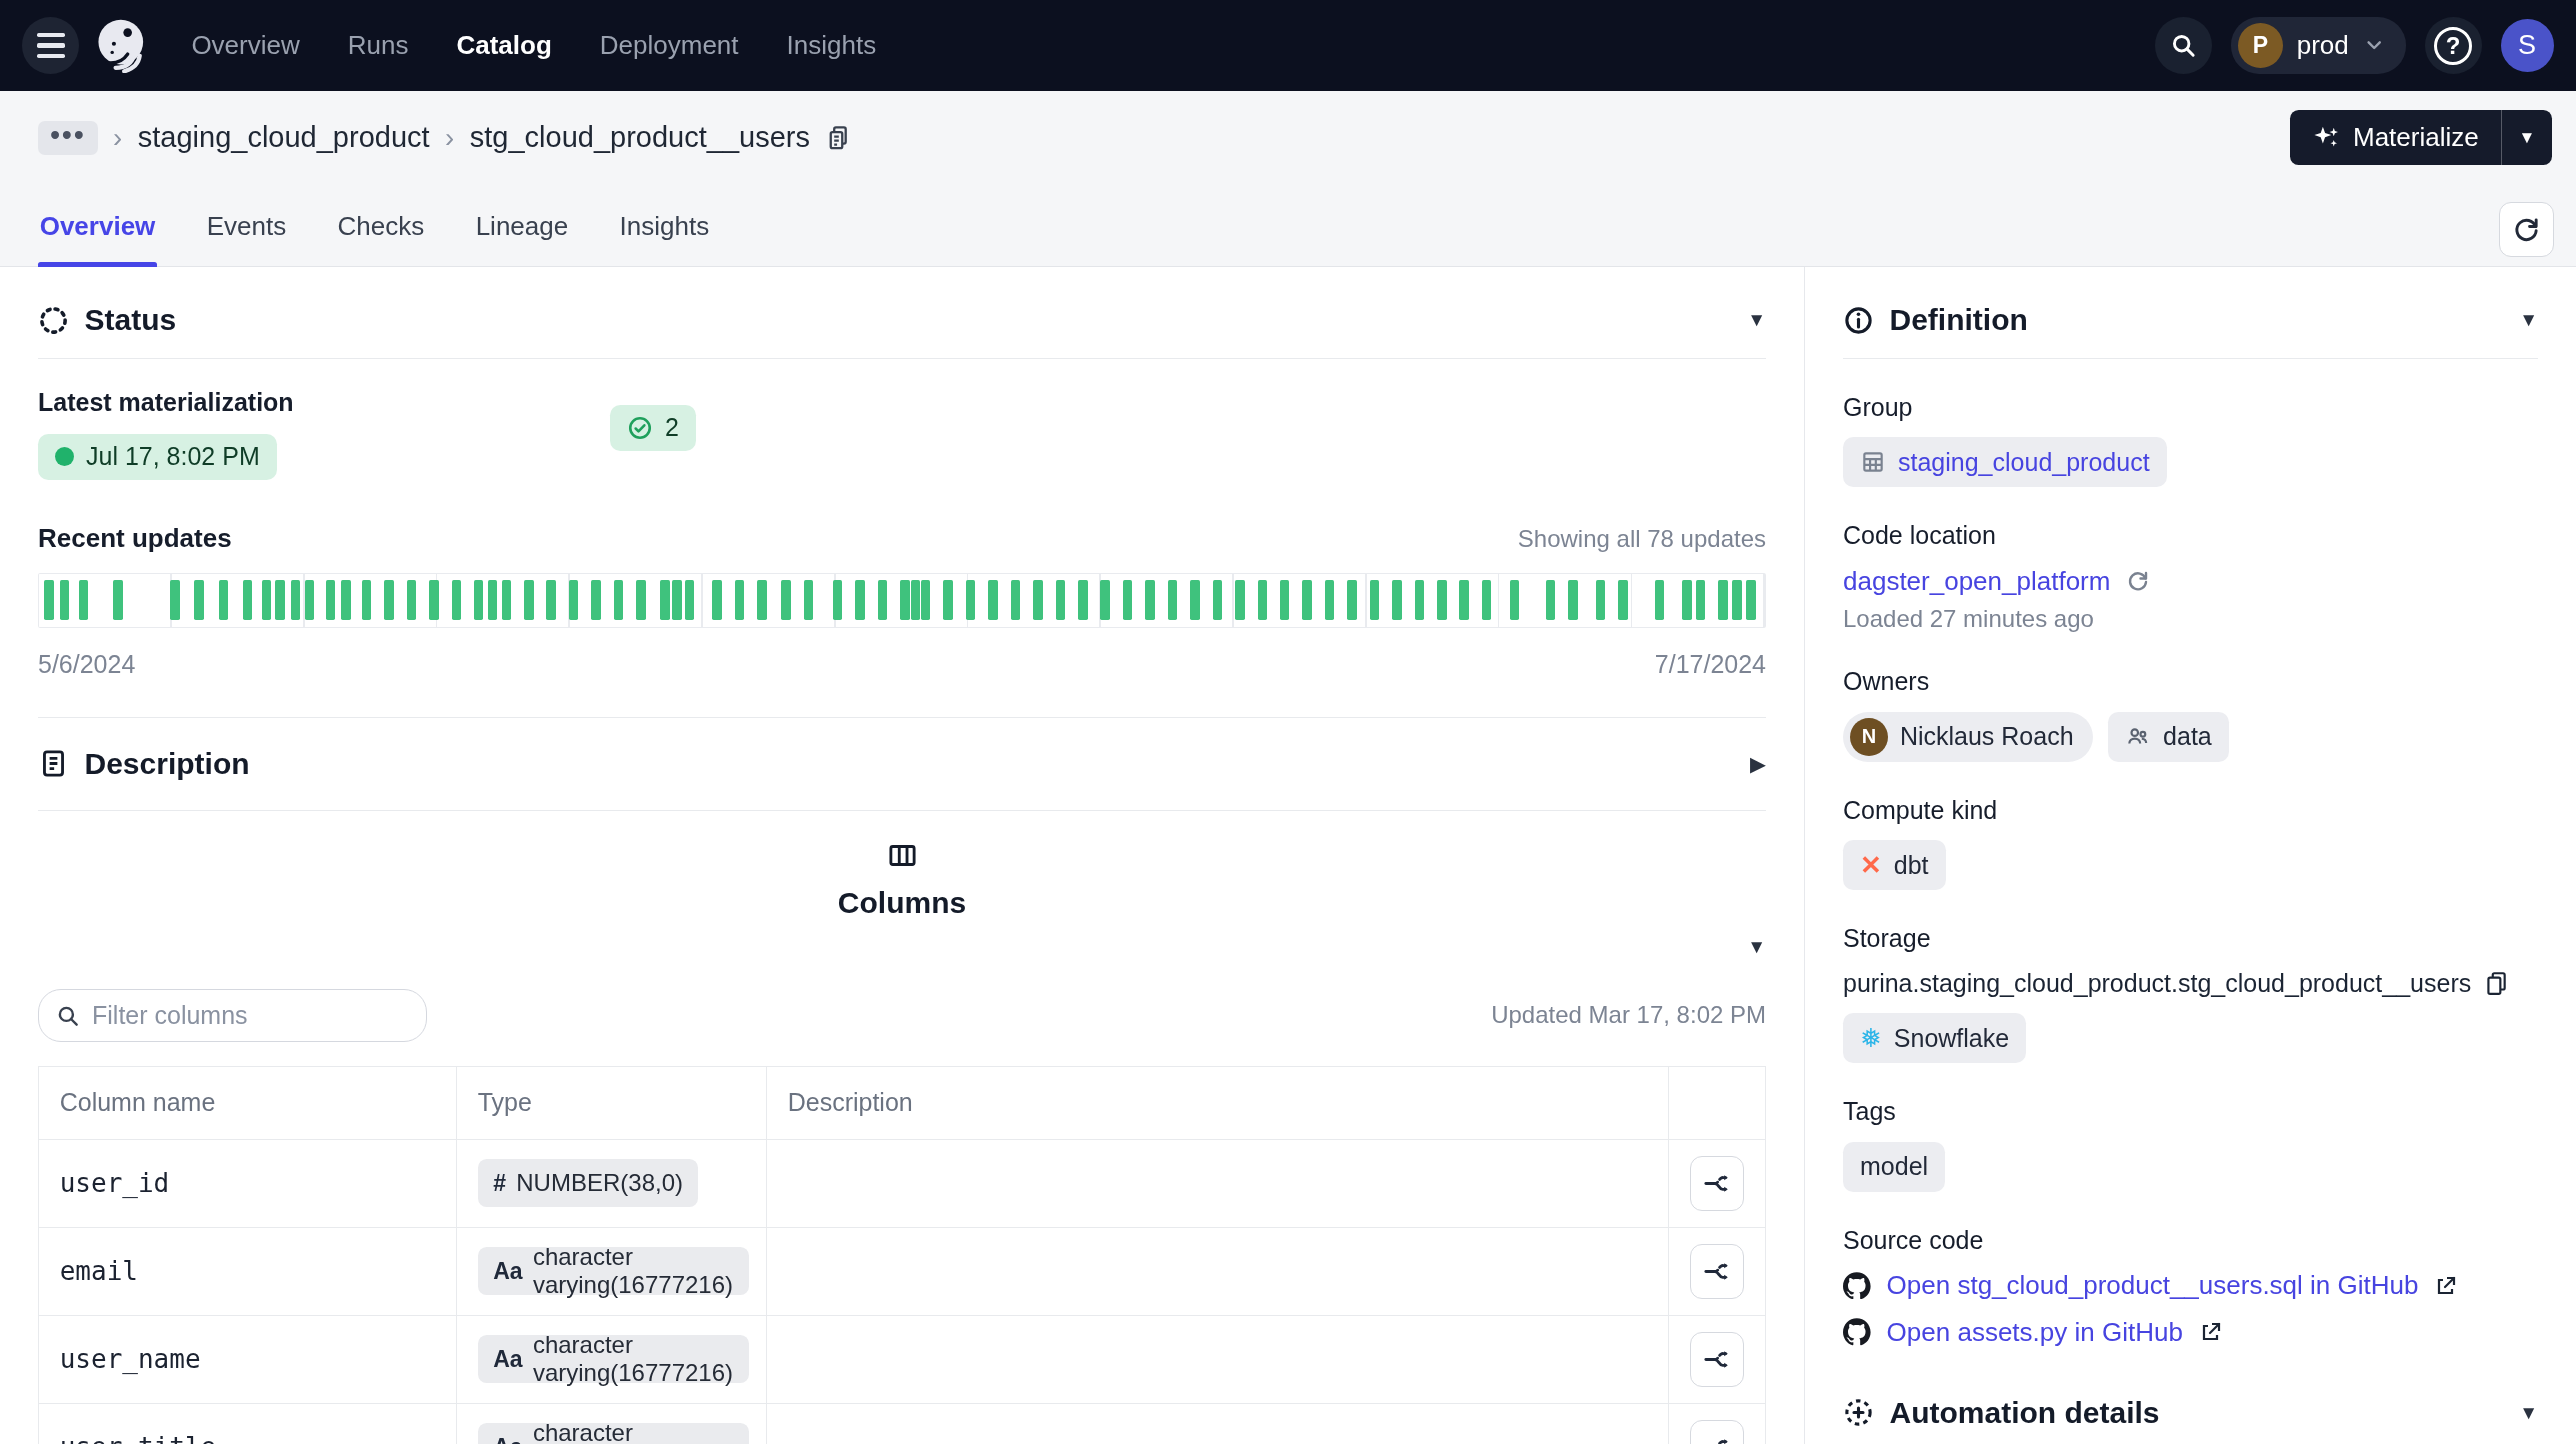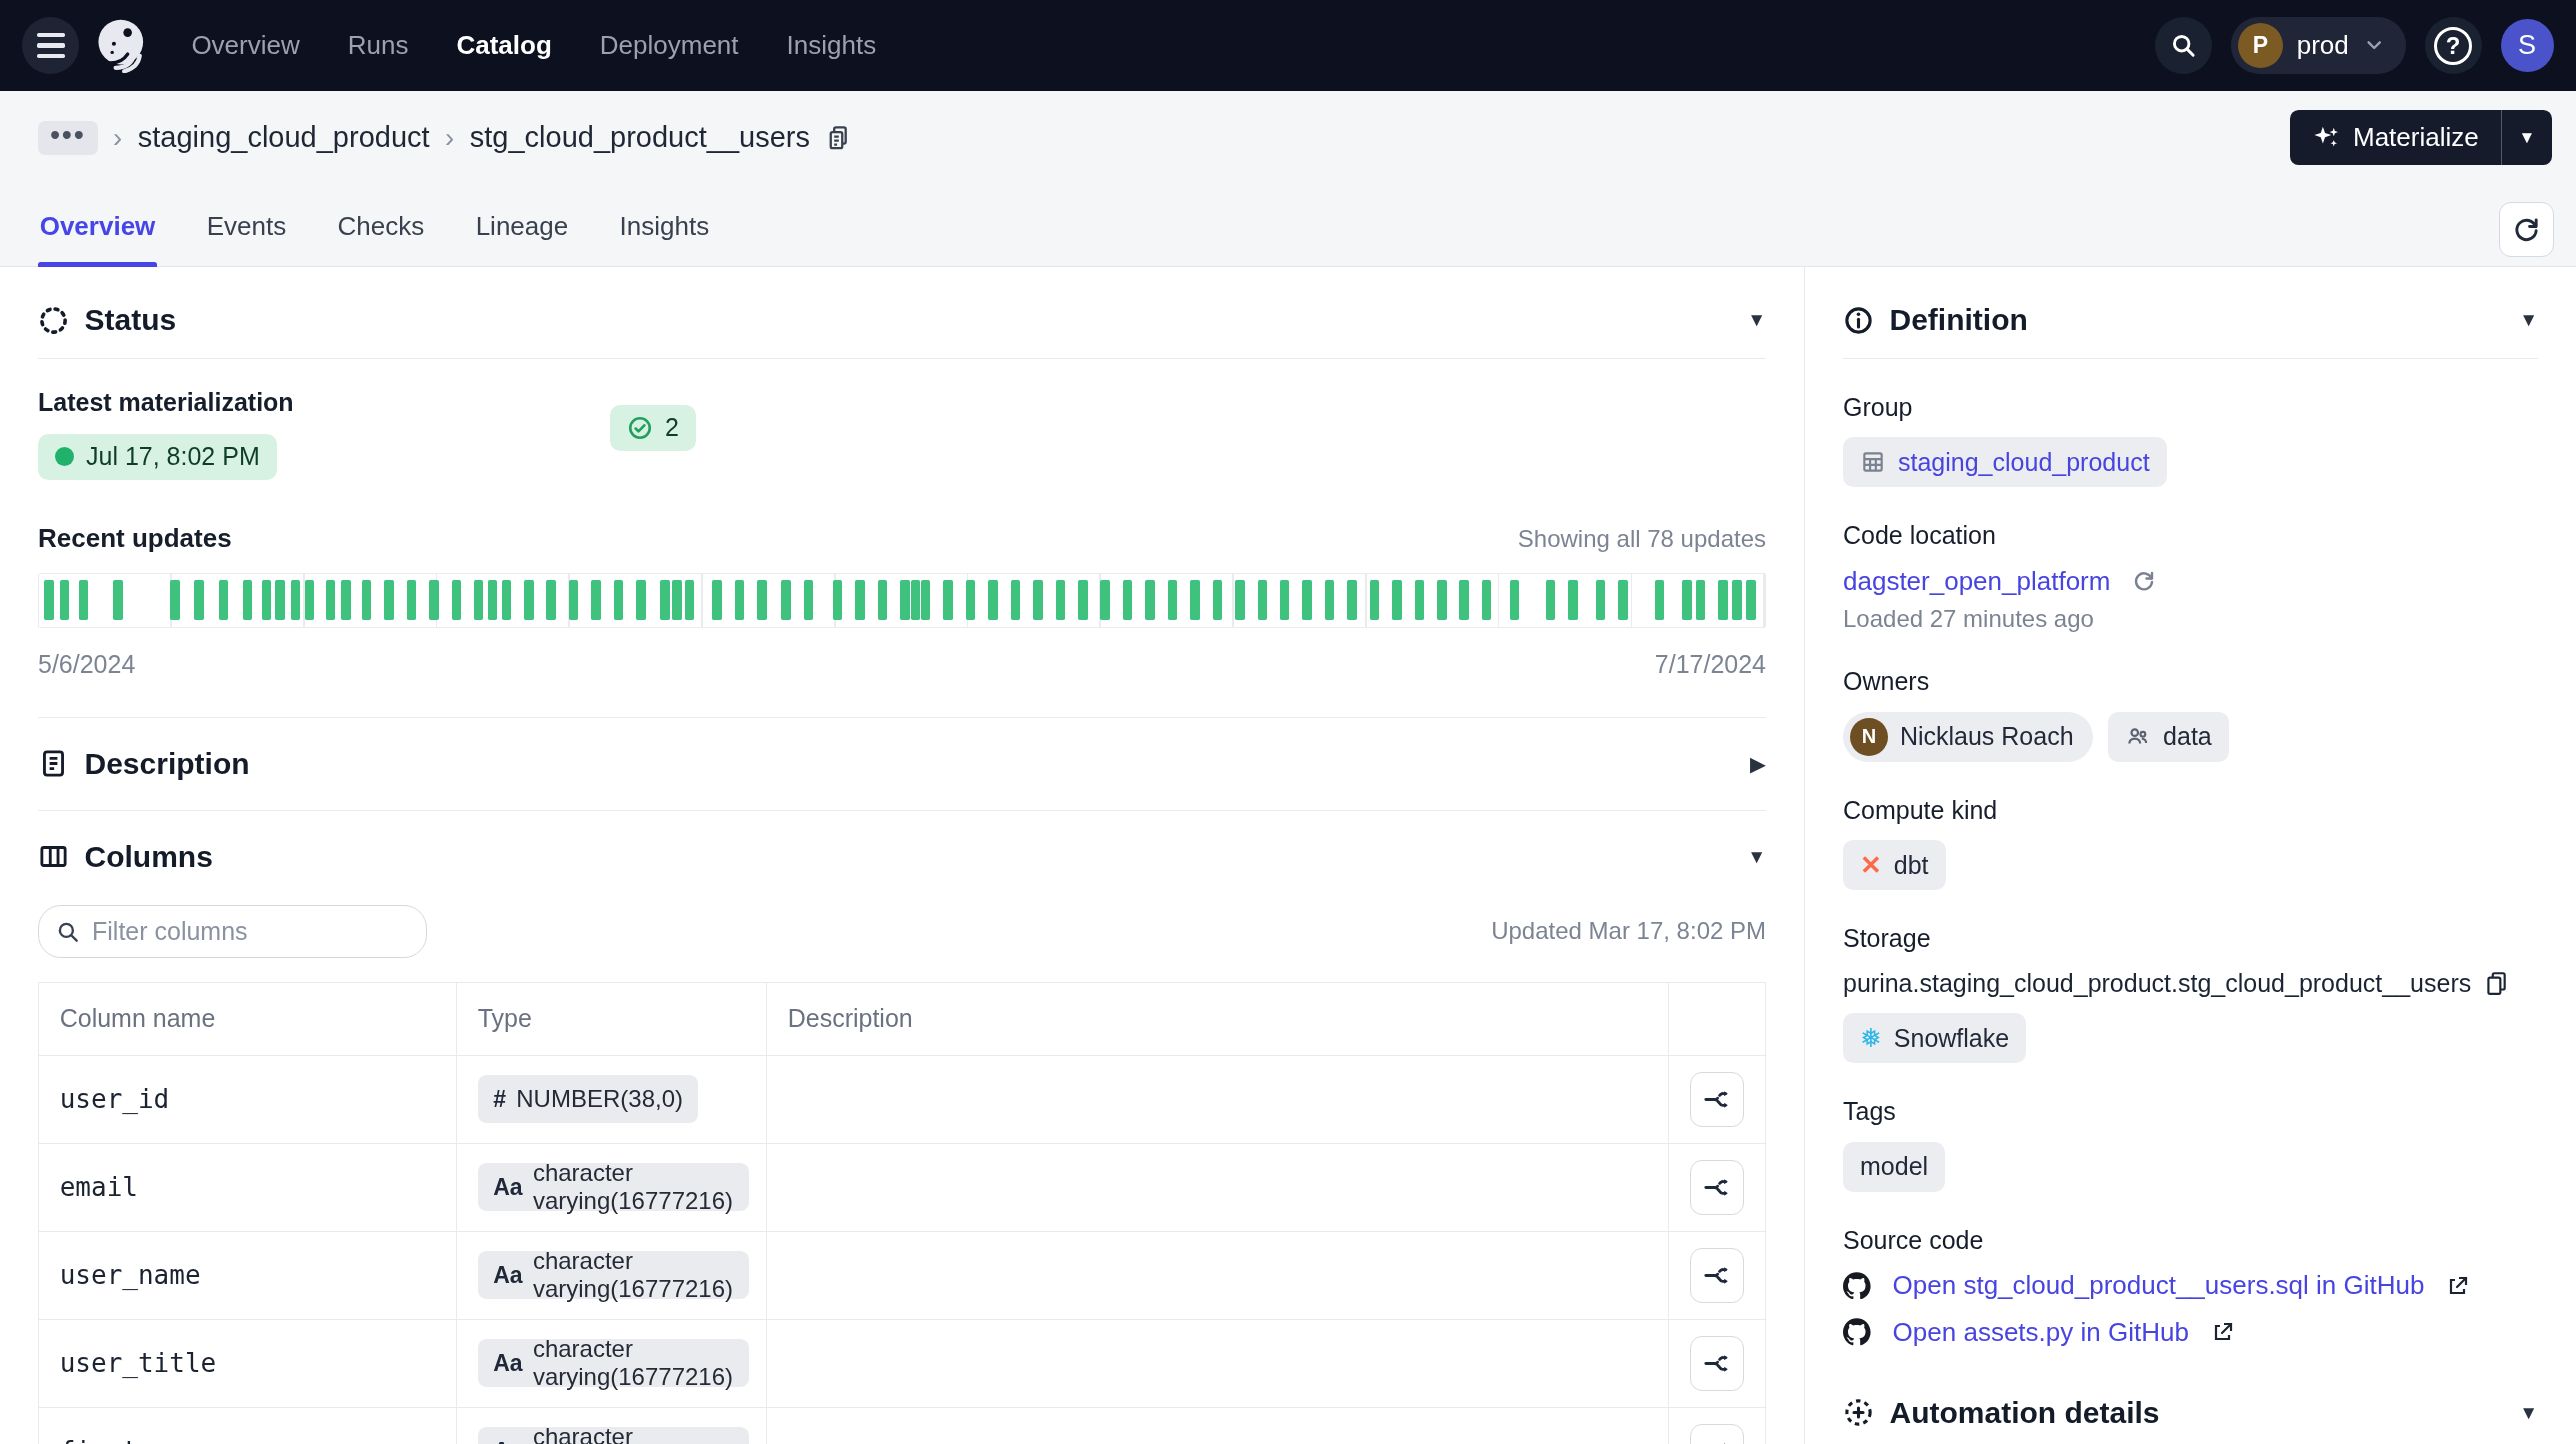--- a/index.html
+++ b/index.html
@@ -102,21 +102,21 @@
 
   
   .side-label { font-size:25px; font-weight:400; color:#161d2b; margin-top:34px; }
   .pill-row { display:flex; gap:15.5px; margin-top:15.5px; flex-wrap:wrap; }
   .gray-pill { display:inline-flex; align-items:center; gap:12px; height:50px; padding:0 17px; border-radius:10.3px; background:#ecedf1; cursor:pointer; }
   .gray-pill.round { border-radius:25px; padding:0 19px 0 6.9px; }
   .gray-pill .link { font-size:25px; color:#4744e0; }
   .gray-pill .plain { font-size:25px; color:#222938; }
   .owner-avatar { width:38px; height:38px; border-radius:50%; background:#6e4f23; color:#fff; font-size:20px; font-weight:700;
     display:flex; align-items:center; justify-content:center; }
-  .link-line { display:flex; align-items:center; gap:22px; margin-top:15.5px; }
+  .link-line { display:flex; align-items:center; gap:16px; margin-top:15.5px; }
   .link-line a, .link-text { font-size:26px; color:#4744e0; text-decoration:none; cursor:pointer; }
   .muted { font-size:24px; color:#7c8493; margin-top:8.6px; }
   .storage-line { display:flex; align-items:center; gap:12px; margin-top:15.5px; font-size:25px; color:#1b2433; }
   .dbt-x { color:#ff694a; font-size:26px; font-weight:900; }
   .sf-flake { color:#2bb5e8; font-size:26px; }
   svg { display:block; }
 </style>
 </head>
 <body>
 
@@ -330,21 +330,21 @@
     <div class="sec-head" style="margin-top:29px;">
       <svg viewBox="0 0 24 24" width="31" height="31" fill="none" stroke="#141b29" stroke-width="2.2">
         <rect x="5" y="3" width="14" height="18" rx="2"></rect>
           <path d="M9 8h6M9 12h6M9 16h3.5"></path>
       </svg>
       <div class="sec-title">Description</div>
       <div class="caret-right">▶</div>
     </div>
 
     <div class="divider" style="margin-top:29px;"></div>
-    <div class="sec-head" style="margin-top:29px;">
+    <div class="sec-head" style="margin-top:29px;flex-direction:column;">
       <svg viewBox="0 0 24 24" width="31" height="31" fill="none" stroke="#141b29" stroke-width="2.2">
         <rect x="3" y="5" width="18" height="14" rx="1.5"></rect>
           <path d="M9.5 5v14M15.5 5v14"></path>
       </svg>
       <div class="sec-title">Columns</div>
       <div class="sec-caret">▼</div>
     </div>
 
     <div class="filter-row">
       <div class="filter-box">

